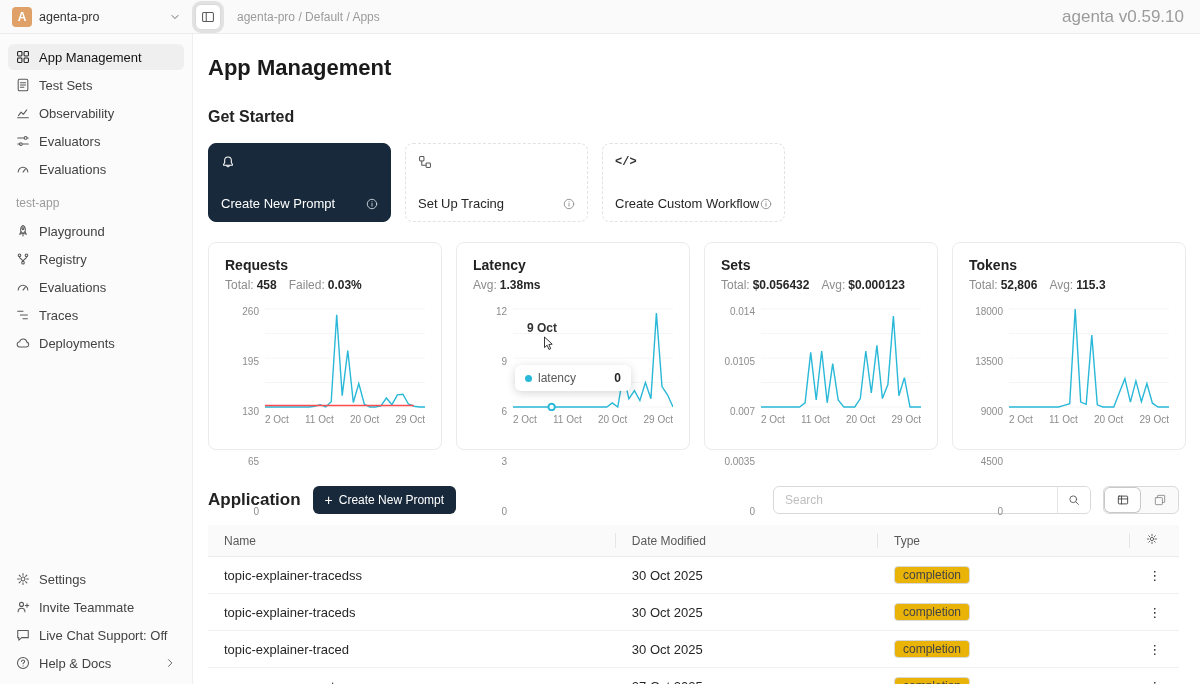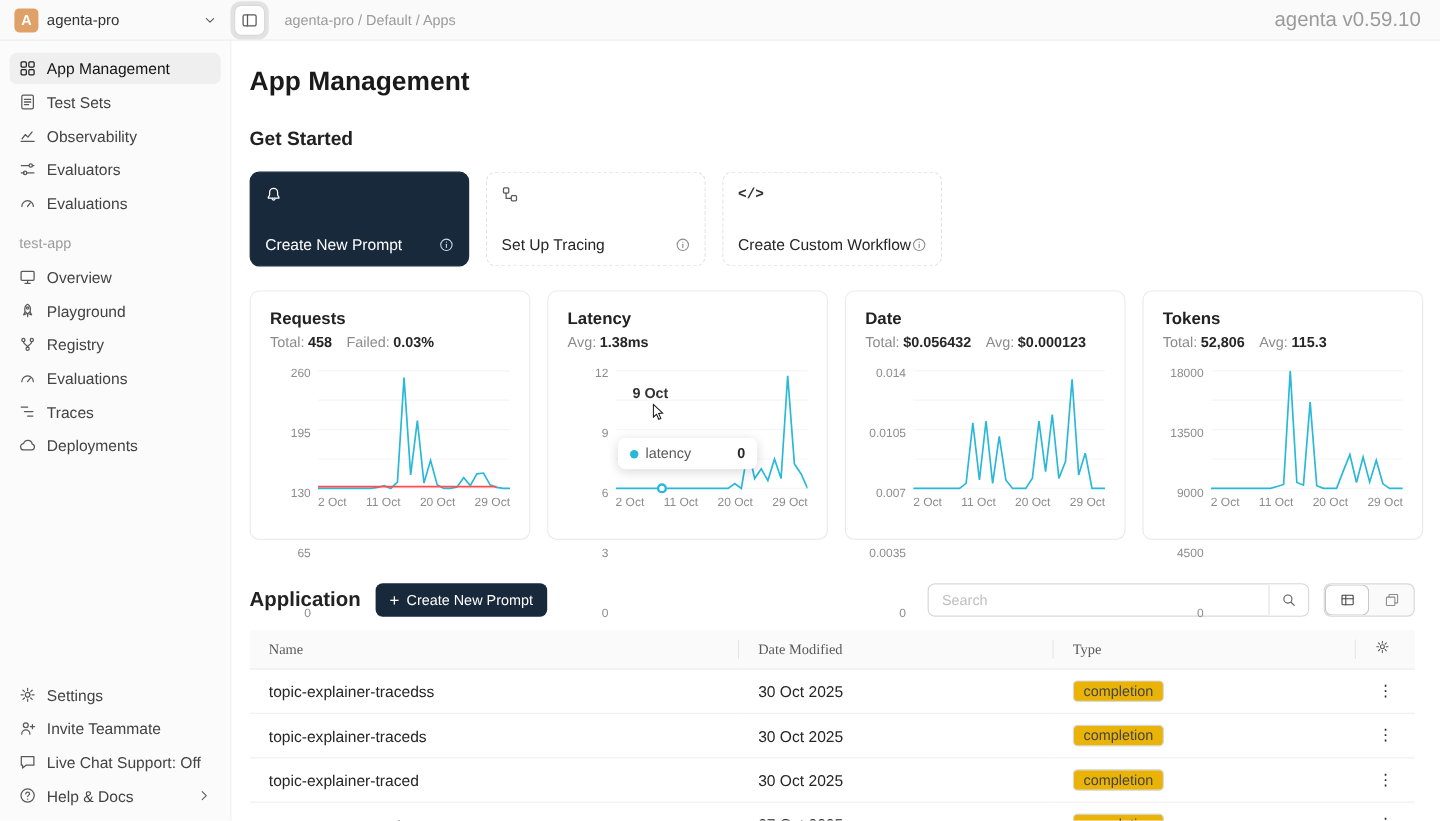--- a/index.html
+++ b/index.html
@@ -67,21 +67,21 @@
   .search-input { flex:1; border:none; outline:none; font-size:12px; padding:0 11px; color:#333; background:transparent; }
   .search-input::placeholder { color:#bfbfbf; }
   .search-btn { width:33px; border:none; border-left:1px solid #e5e5e5; background:#fff; display:flex; align-items:center; justify-content:center; cursor:pointer; }
   .seg { display:flex; height:28px; border:1px solid #d9d9d9; border-radius:6px; overflow:hidden; background:#fafafa; }
   .seg-btn { width:37px; display:flex; align-items:center; justify-content:center; cursor:pointer; }
   .seg-btn .icon { stroke:#8c8c8c; }
   .seg-btn.active { background:#fff; box-shadow:inset 0 0 0 1px #c9c9c9; border-radius:6px; }
   .seg-btn.active .icon { stroke:#434343; }
   
   table.apps { width:100%; border-collapse:collapse; table-layout:fixed; }
-  .apps th { background:#fafafa; font-size:12px; font-weight:500; color:#595959; text-align:left; padding:8px 16px; border-bottom:1px solid #ebebeb; position:relative;font-family:Liberation Serif, serif; }
+  .apps th { background:#fafafa; font-size:12px; font-weight:500; color:#595959; text-align:left; padding:8px 16px; border-bottom:1px solid #ebebeb; position:relative; }
   .apps th:not(:last-child)::after { content:""; position:absolute; right:0; top:8px; bottom:8px; width:1px; background:#e6e6e6; }
   .apps td { font-size:13px; color:#262626; padding:9px 16px; border-bottom:1px solid #f0f0f0; overflow:hidden; white-space:nowrap; text-overflow:ellipsis; }
   .tag { display:inline-block; border:1px solid #d9d9d9; background:#eab308; border-radius:4px; padding:1px 8px; font-size:12px; color:#444; }
   .dots { text-align:center; color:#595959; font-size:15px; cursor:pointer; }
   .th-gear { text-align:right; }
 </style>
 </head>
 <body>
 
 <div class="topbar">
@@ -141,27 +141,20 @@
           <path d="M2.5 11.5a5.5 5.5 0 1 1 11 0"></path>
           <path d="M8 11.5l2.6-3.4"></path>
         </svg>
       <span>Evaluations</span>
     </div>
 
     <div class="section-label">test-app</div>
 
     <div class="nav-item">
       <svg class="icon" viewBox="0 0 16 16">
-          <rect x="1.8" y="2.5" width="12.4" height="8.5" rx="1"></rect>
-          <path d="M5.5 13.8h5M8 11v2.8"></path>
-        </svg>
-      <span>Overview</span>
-    </div>
-    <div class="nav-item">
-      <svg class="icon" viewBox="0 0 16 16">
           <path d="M8 1.8c2.2 1.2 3 4.2 2.5 6.7L8 11 5.5 8.5C5 6 5.8 3 8 1.8z"></path>
           <circle cx="8" cy="5.3" r="1.1"></circle>
           <path d="M5.6 9.2l-1.4 2.6 2.3-.8M10.4 9.2l1.4 2.6-2.3-.8M8 11v2.6"></path>
         </svg>
       <span>Playground</span>
     </div>
     <div class="nav-item">
       <svg class="icon" viewBox="0 0 16 16">
           <circle cx="4" cy="3.8" r="1.5"></circle>
           <circle cx="12" cy="3.8" r="1.5"></circle>
@@ -343,21 +336,21 @@
             <path d="M4 1l0 12 3-2.6 2.1 4.8 2-0.9-2.1-4.7 3.8-0.4z" fill="#fff" stroke="#1a1a1a" stroke-width="1"></path>
           </svg>
         <div class="tip-pill">
           <span class="tip-dot"></span>
           <span class="tip-name">latency</span>
           <span class="tip-val">0</span>
         </div>
       </div>
 
       <div class="metric-card">
-        <div class="metric-title">Date</div>
+        <div class="metric-title">Sets</div>
         <div class="metric-stats">
           <span><span>Total:</span><b>$0.056432</b></span>
           <span><span>Avg:</span><b>$0.000123</b></span>
         </div>
         <div class="chart-wrap">
           <div class="y-axis">
             <span>0.014</span>
               <span>0.0105</span>
               <span>0.007</span>
               <span>0.0035</span>

